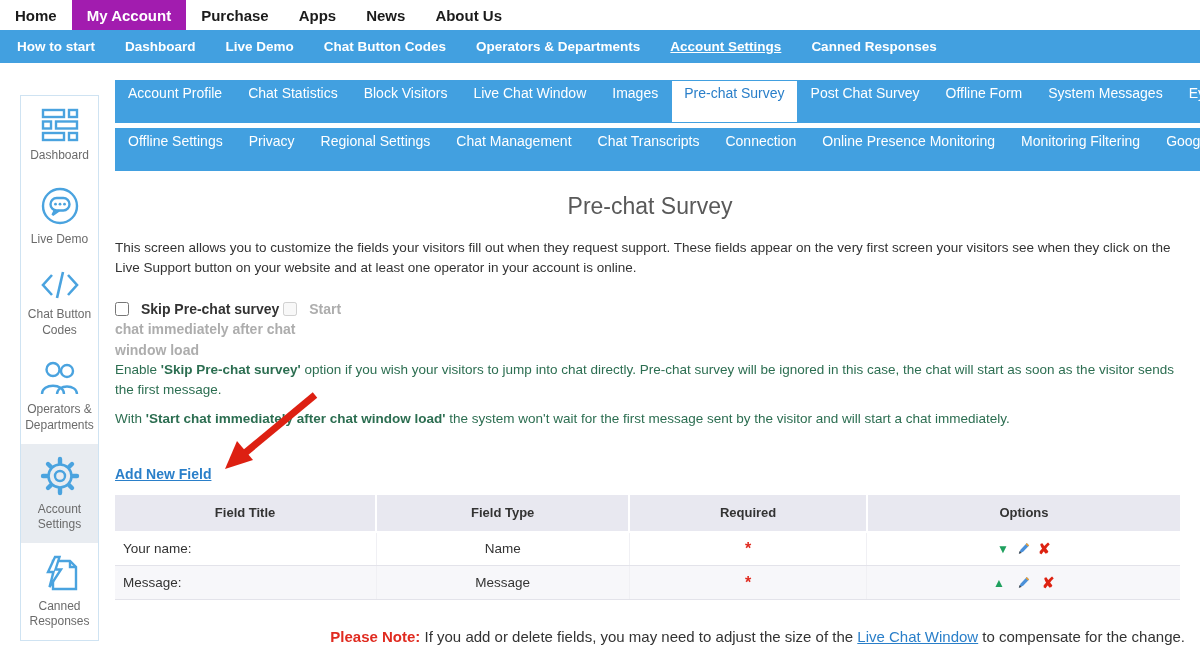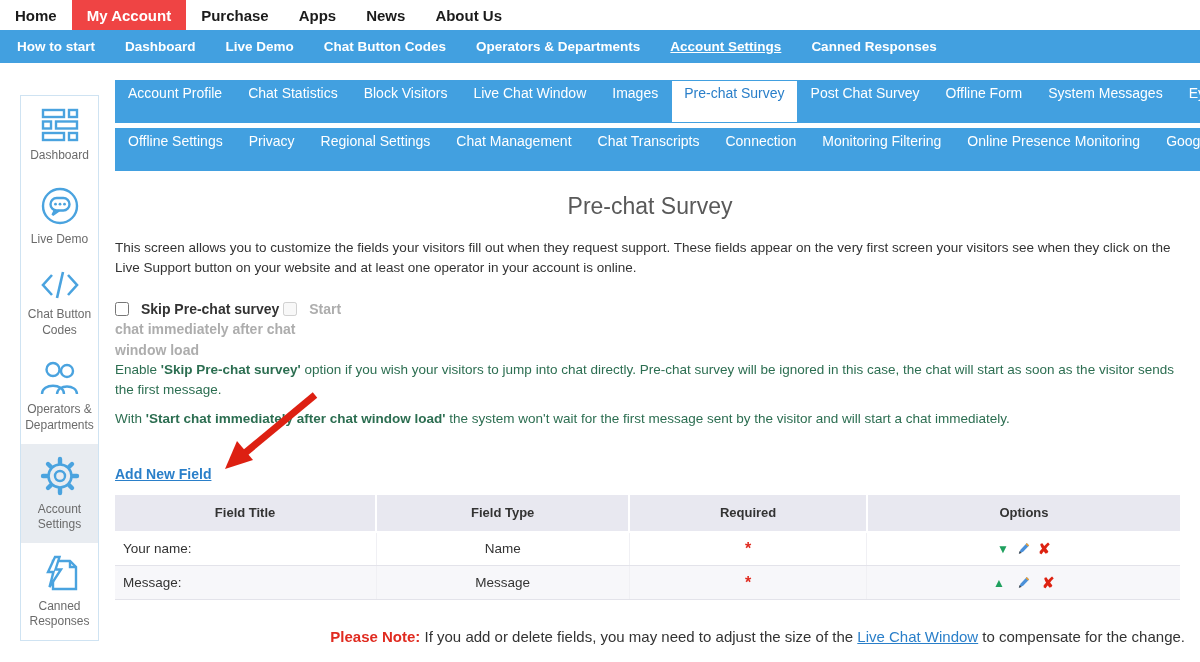--- a/index.html
+++ b/index.html
@@ -4,21 +4,21 @@
 <style>
   * { margin:0; padding:0; box-sizing:border-box; }
   html,body { width:1200px; height:662px; background:#fff;
     font-family:"Liberation Sans", sans-serif; color:#333; }
   .page { position:relative; width:1200px; height:662px; overflow:hidden; }
 
   
   .topnav { display:flex; align-items:stretch; height:30px; background:#fff; }
   .topnav .tn-item { display:flex; align-items:center; padding:0 15px;
     font-size:15px; font-weight:700; color:#1b1b1b; cursor:pointer; }
-  .topnav .tn-item.active { background:#ef4444; color:#fff; }
+  .topnav .tn-item.active { background:#a21caf; color:#fff; }
 
   
   .subnav { display:flex; align-items:center; height:33px; background:#42a0e0; padding:0 2px;text-align:center; }
   .subnav .sn-item { padding:0 15px; font-size:13.5px; font-weight:700; color:#fff; cursor:pointer; }
   .subnav .sn-item.active { text-decoration:underline; }
 
   
   .sidebar { position:absolute; left:20px; top:95px; width:79px;
     border:1px solid #cfe3f2; background:#fff; }
   .sb-item { display:flex; flex-direction:column; align-items:center;
@@ -195,22 +195,22 @@
       <div class="tab">Eye Catcher</div>
 
     </div>
     <div class="tabrow">
       <div class="tab">Offline Settings</div>
       <div class="tab">Privacy</div>
       <div class="tab">Regional Settings</div>
       <div class="tab">Chat Management</div>
       <div class="tab">Chat Transcripts</div>
       <div class="tab">Connection</div>
+      <div class="tab">Online Presence Monitoring</div>
       <div class="tab">Monitoring Filtering</div>
-      <div class="tab">Online Presence Monitoring</div>
       <div class="tab">Google Analytics</div>
     </div>
 
     <div class="page-title">Pre-chat Survey</div>
 
     <p class="intro">This screen allows you to customize the fields your visitors fill out when they request support. These fields appear on the very first screen your visitors see when they click on the Live Support button on your website and at least one operator in your account is online.</p>
 
     <div class="opts">
       <div class="opts-left">
         <label class="cb-row">

